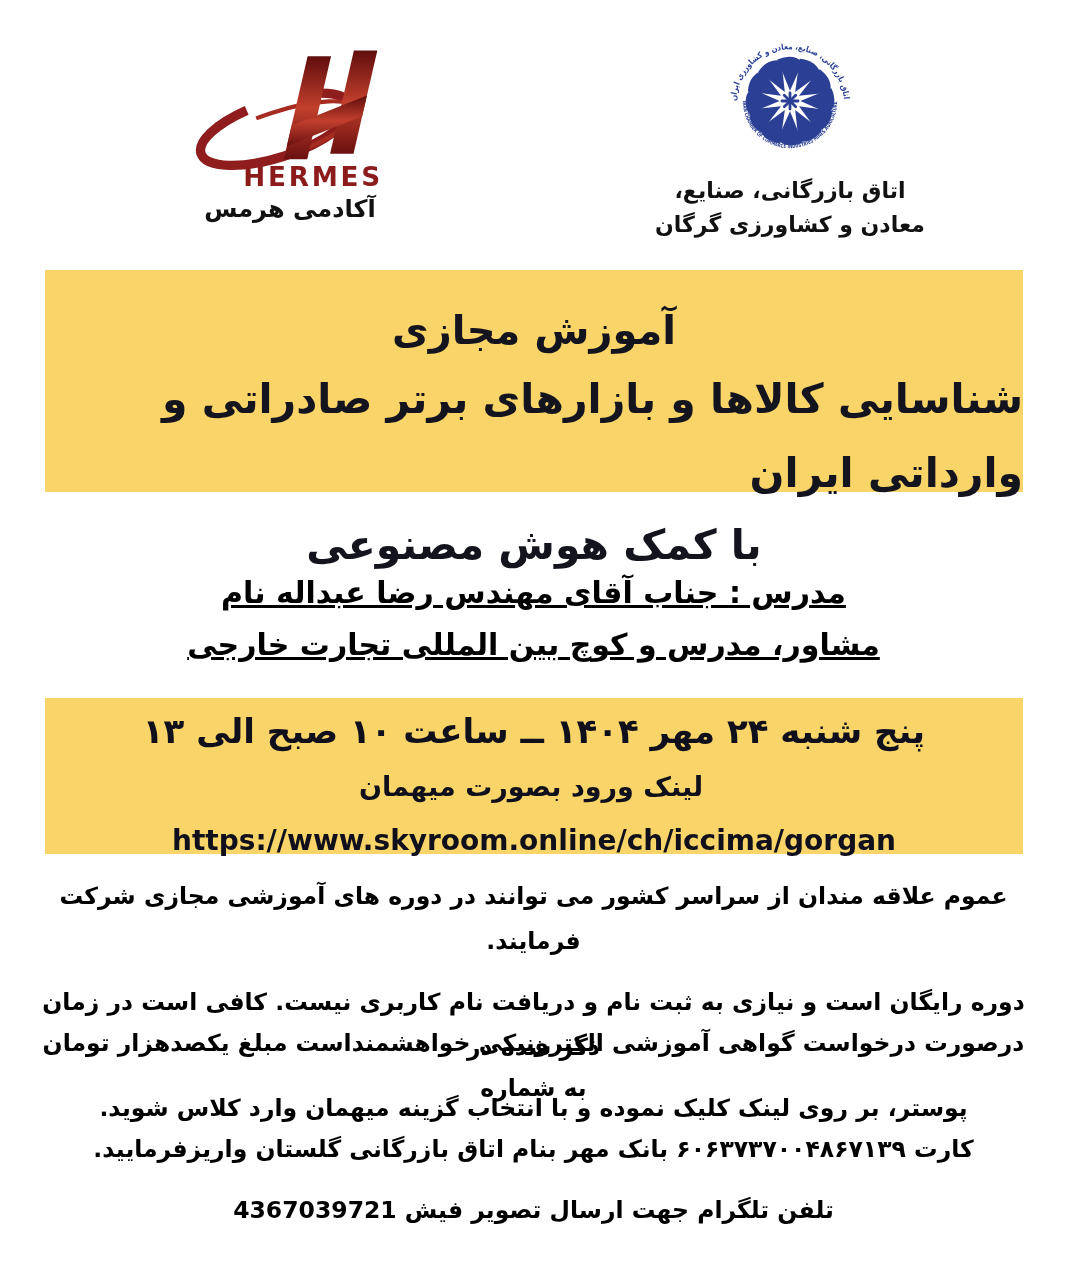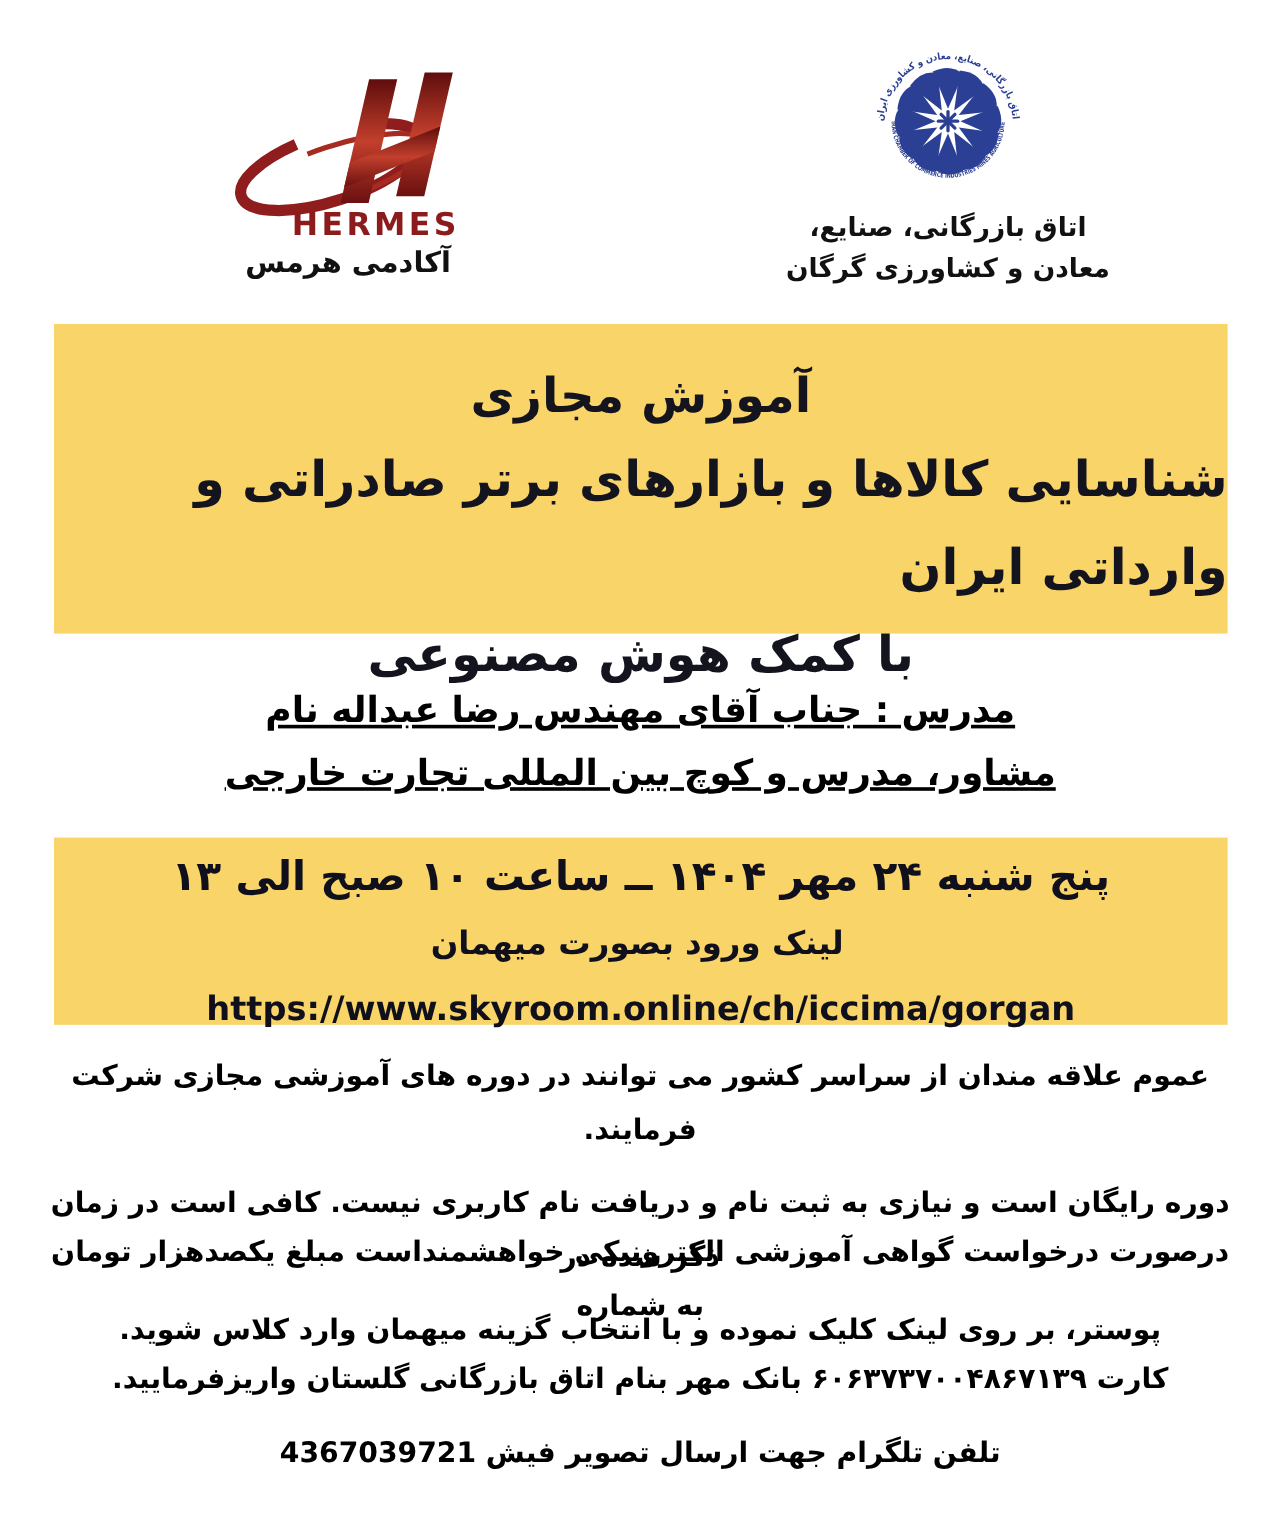--- a/index.html
+++ b/index.html
@@ -6,35 +6,35 @@
   html,body { background:#e9e9e9; }
   .page {
     position:relative;
     width:1067px; height:1280px;
     margin:0 auto;
     background:#ffffff;
     font-family:"DejaVu Sans", sans-serif;
     overflow:hidden;
   }
   
-  .hermes-block { position:absolute; left:160px; top:53px; width:260px; text-align:center; }
+  .hermes-block { position:absolute; left:160px; top:43px; width:260px; text-align:center; }
   .hermes-logo  { width:240px; height:150px; display:block; margin:0 auto; }
   .hermes-caption { margin-top:2px; font-size:24px; font-weight:bold; color:#111; direction:rtl; }
 
   .chamber-block { position:absolute; left:625px; top:32px; width:330px; text-align:center; }
   .chamber-logo  { width:138px; height:138px; display:block; margin:0 auto; }
   .chamber-caption { margin-top:4px; font-size:22px; font-weight:bold; color:#111;
                      direction:rtl; line-height:34px; }
 
   
   .yellow-box {
     position:absolute; left:45px; width:978px;
     background:#F9D468;
   }
-  .title-box { top:270px; height:258px; padding-top:28px; }
+  .title-box { top:270px; height:222px; padding-top:28px; }
   .title-box .kicker   { font-size:40px; font-weight:bold; color:#14141f; text-align:center;
                          direction:rtl; line-height:64px; }
   .title-box .headline { font-size:41px; font-weight:bold; color:#14141f; text-align:right;
                          direction:rtl; line-height:74px; }
   .title-box .subline  { font-size:41px; font-weight:bold; color:#14141f; text-align:center;
                          direction:rtl; line-height:70px; }
 
   .schedule-box { top:698px; height:156px; padding-top:4px; }
   .schedule-date { font-size:34px; font-weight:bold; color:#10101c; text-align:center;
                    direction:rtl; line-height:58px; }

